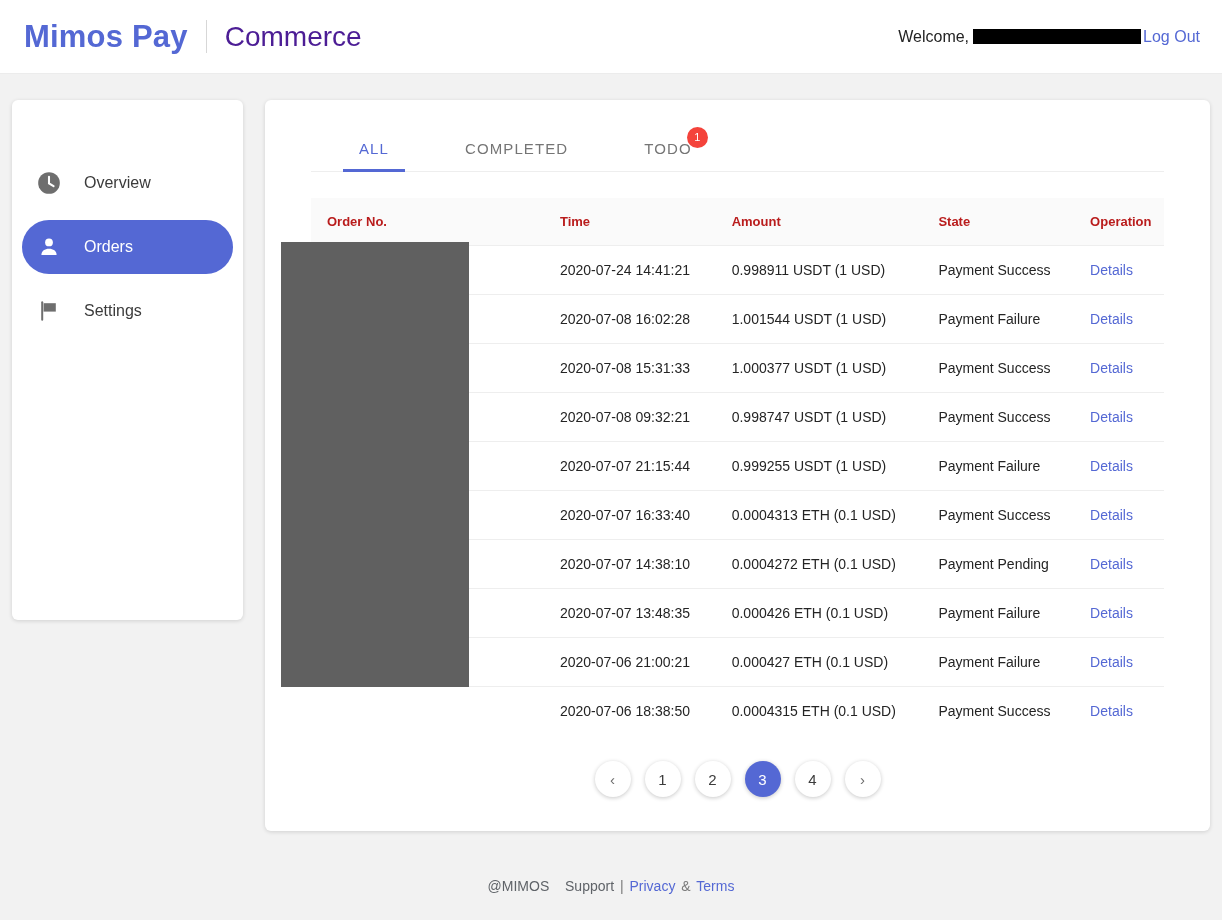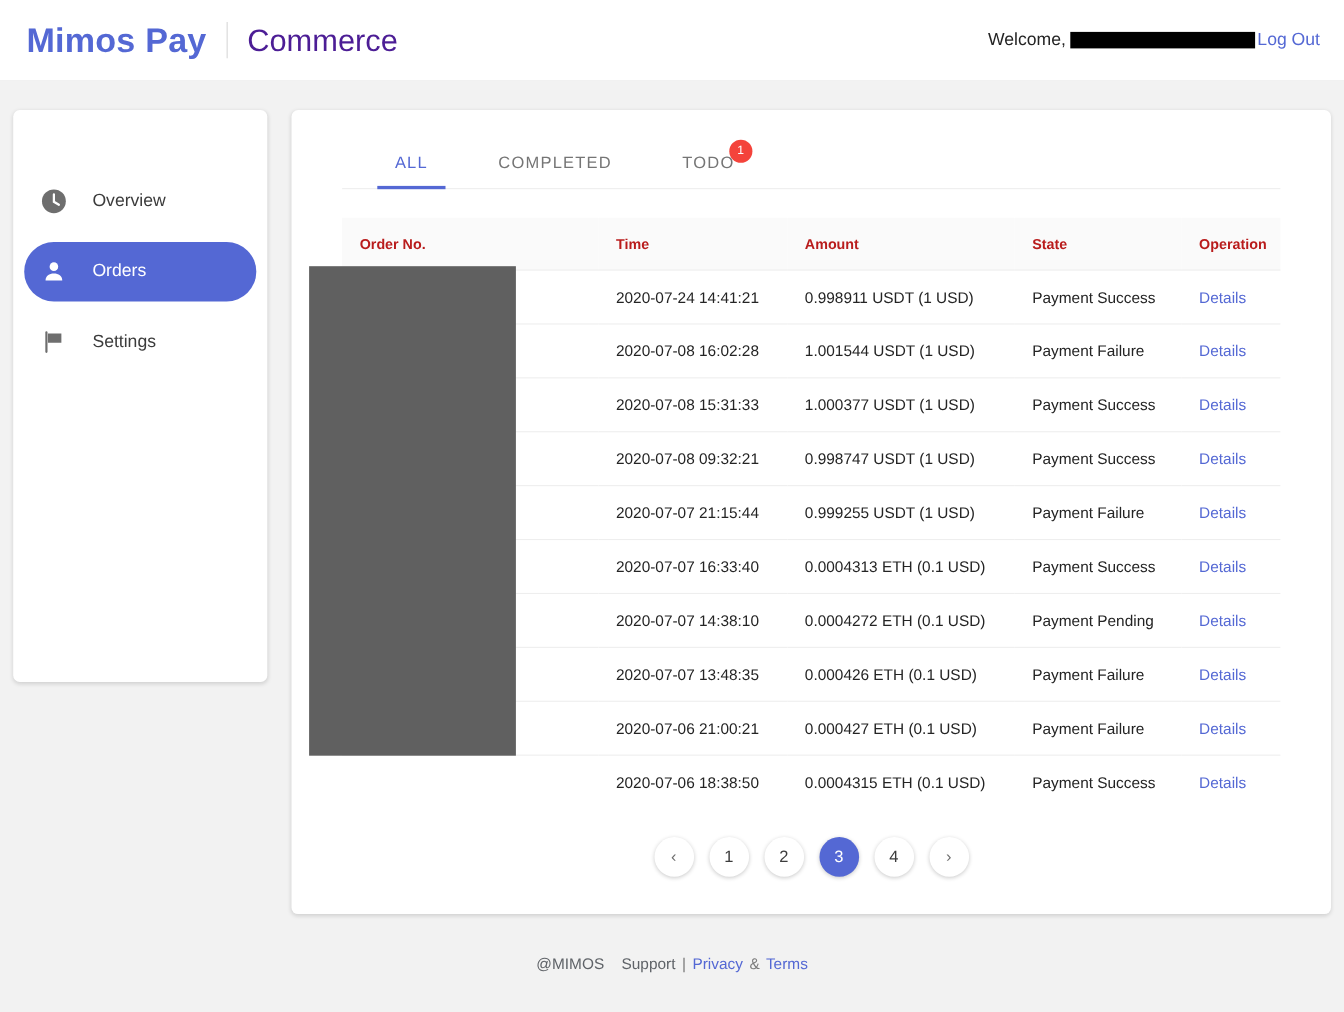--- a/index.html
+++ b/index.html
@@ -113,20 +113,21 @@
     min-height: 700px;
     position: relative;
   }
 
   .tabs {
     display: flex;
     align-items: center;
     padding: 40px 0 0 46px;
     border-bottom: 1px solid #eeeeee;
     margin: 0 46px;
+    gap: 12px;
   }
   .tab {
     position: relative;
     font-size: 15px;
     letter-spacing: 1.1px;
     color: #757575;
     padding: 0 2px 14px 2px;
     margin-right: 60px;
     cursor: pointer;
     white-space: nowrap;
@@ -214,21 +215,21 @@
     cursor: pointer;
     user-select: none;
   }
   .pg.active { background: #5468d4; color: #ffffff; }
   .pg.arrow { color: #6d6d6d; font-size: 15px; }
 
   
   .footer {
     position: absolute;
     left: 0; right: 0;
-    bottom: 36px;
+    bottom: 26px;
     text-align: center;
     font-size: 14px;
     color: #5f6368;
   }
   .footer .flink { color: #5468d4; text-decoration: none; cursor: pointer; }
   .footer .sep { color: #7a7a7a; margin: 0 2px; }
   .footer .gap { display: inline-block; width: 8px; }
 </style>
 </head>
 <body>

